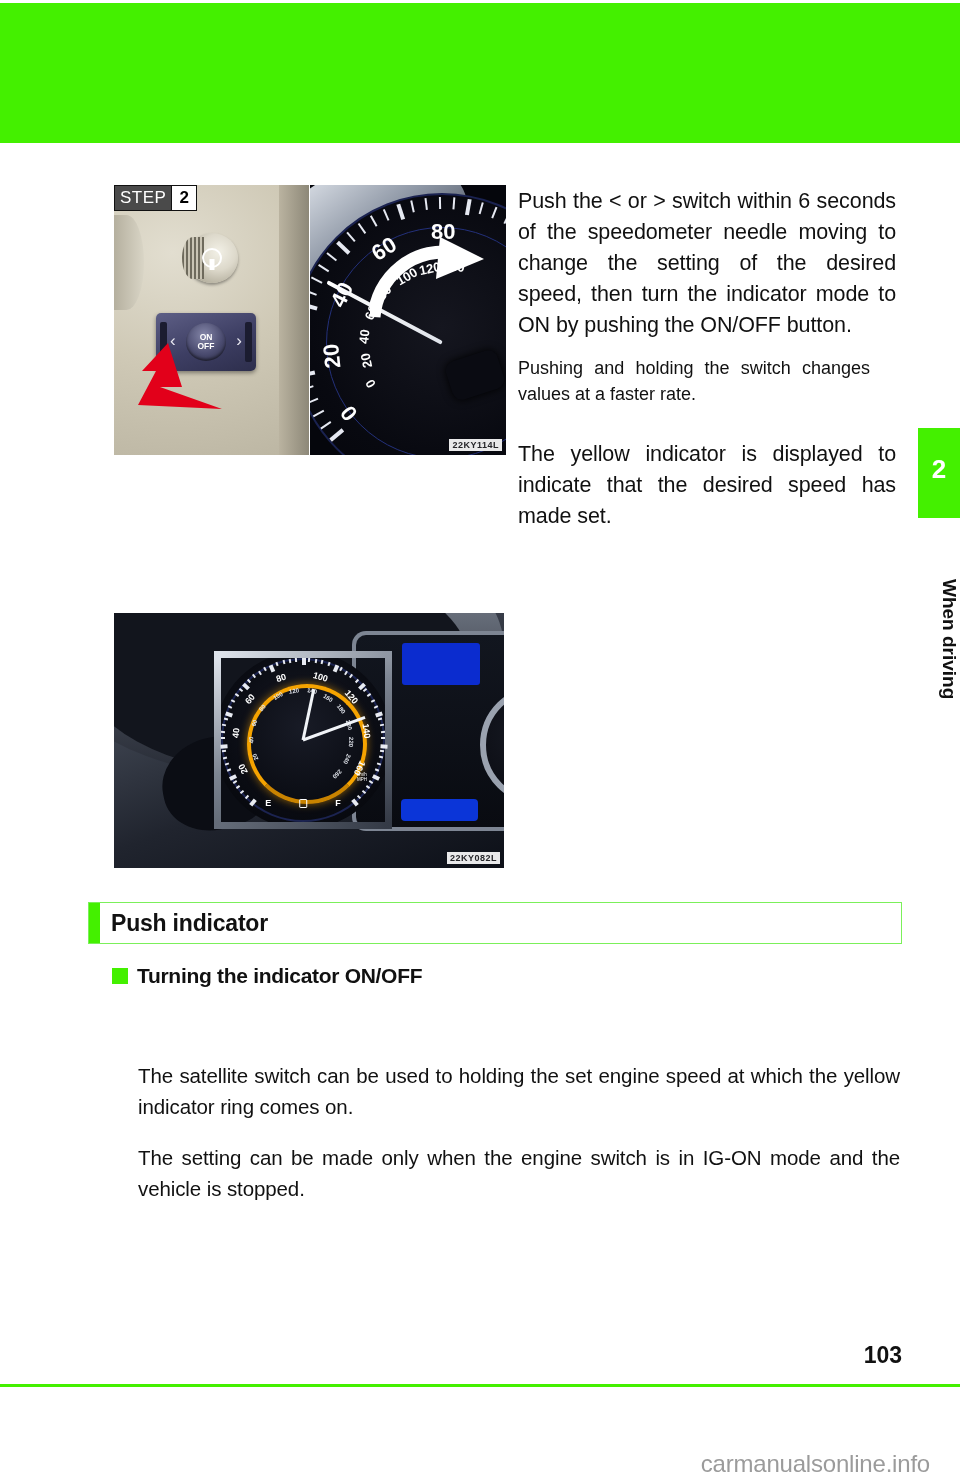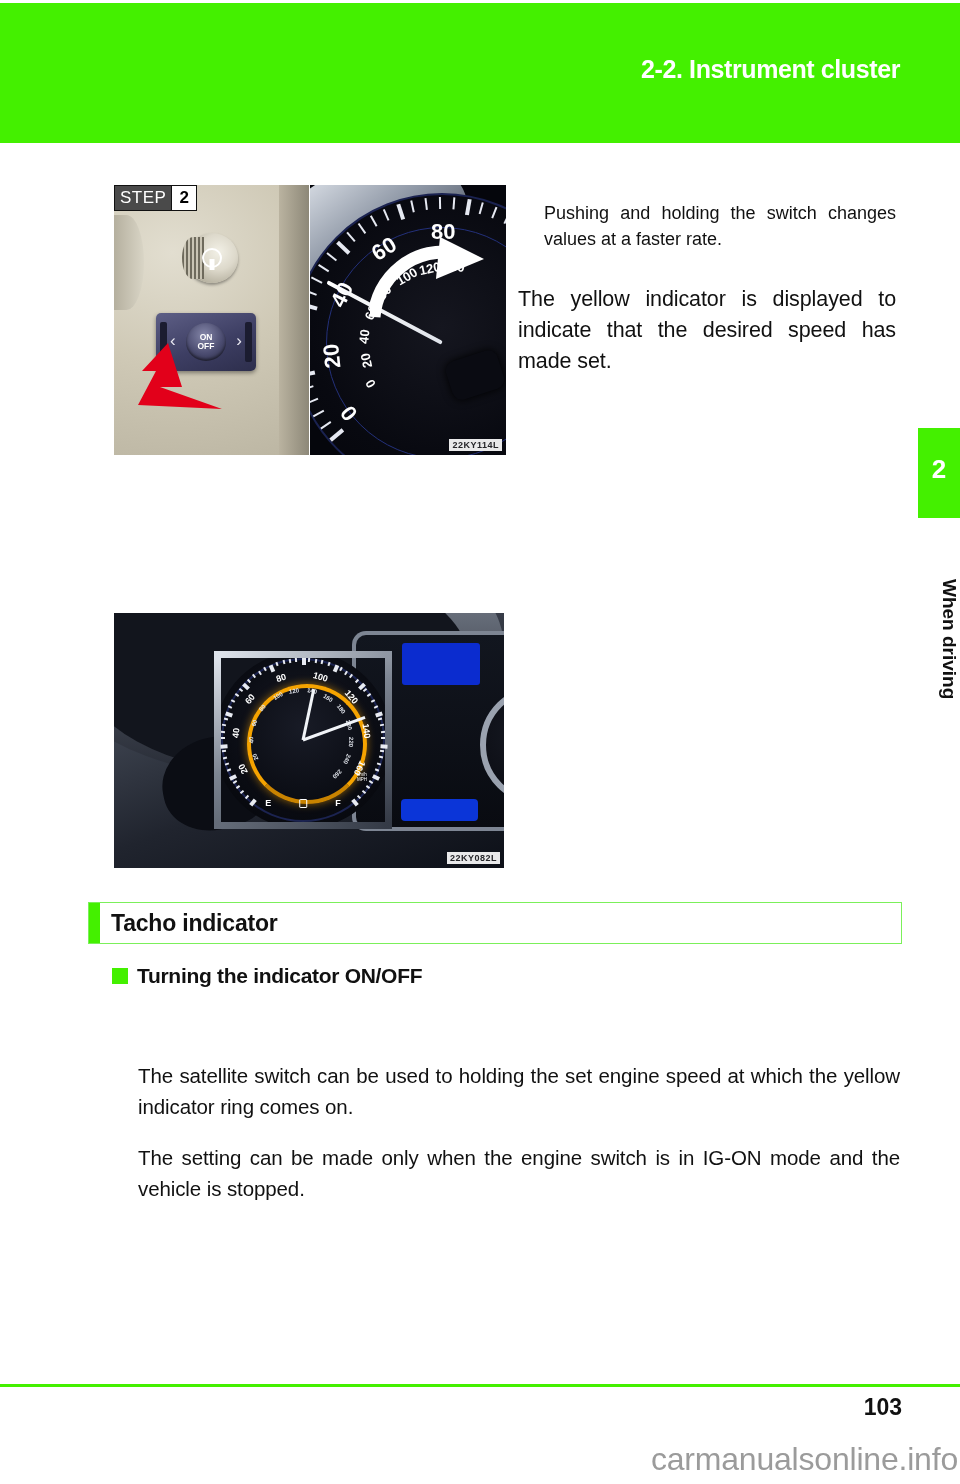--- a/index.html
+++ b/index.html
@@ -423,21 +423,20 @@
   }
   .p-main {
     font-size: 21.5px;
     line-height: 31px;
     color: #111111;
     text-align: justify;
     text-justify: inter-word;
     letter-spacing: -0.1px;
   }
   .p-indent {
-    margin-left: 26px;
     width: 352px;
     font-size: 18px;
     line-height: 26px;
     color: #111111;
     text-align: justify;
     text-justify: inter-word;
   }
   .sp-14 { height: 14px; }
   .sp-12 { height: 12px; }
   .sp-20 { height: 20px; }
@@ -508,40 +507,39 @@
 
   
   .footer-rule {
     position: absolute;
     left: 0; top: 1384px;
     width: 960px; height: 2.5px;
     background: #44f000;
   }
   .page-number {
     position: absolute;
-    right: 58px; top: 1394px;
+    right: 58px; top: 1342px;
     font-size: 23px;
     font-weight: 700;
     color: #111111;
   }
   .watermark {
     position: absolute;
-    right: 2px; bottom: 6px;
-    font-size: 32px;
+    right: 30px; bottom: 6px;
+    font-size: 24px;
     color: #9b9b9b;
     letter-spacing: -0.2px;
   }
 </style>
 </head>
 <body>
 
 <div class="page">
 
   <div class="header-bar"></div>
-  <div class="header-title">2-2. Instrument cluster</div>
 
   <div class="chapter-tab">
     <div class="chapter-num">2</div>
   </div>
   <div class="chapter-label">When driving</div>
 
   <div class="fig-step">
     <div class="panel-bg"></div>
     <div class="panel-left-edge"></div>
     <div class="panel-right-edge"></div>
@@ -740,30 +738,31 @@
         <span>E</span>
         <span class="cl-fuel-icon"></span>
         <span>F</span>
       </div>
     </div>
 
     <div class="fig-caption">22KY082L</div>
   </div>
 
   <div class="col-right">
+    <div class="p-main">Push the &lt; or &gt; switch within 6 seconds of the speedometer needle moving to change the setting of the desired speed, then turn the indicator mode to ON by pushing the ON/OFF button.</div>
     <div class="sp-14"></div>
     <div class="p-indent">Pushing and holding the switch changes values at a faster rate.</div>
     <div class="sp-12"></div>
     <div class="sp-20"></div>
     <div class="p-main">The yellow indicator is displayed to indicate that the desired speed has made set.</div>
   </div>
 
   <div class="section-head">
     <div class="green-bar"></div>
-    <div class="head-text">Tacho indicator</div>
+    <div class="head-text">Push indicator</div>
   </div>
 
   <div class="bullet-block" style="top:962px;">
     <div class="bullet-row">
       <div class="bullet-sq"></div>
       <div class="bullet-title">Turning the indicator ON/OFF</div>
     </div>
   </div>
 
   <div class="bullet-block" style="top:1050px;">

